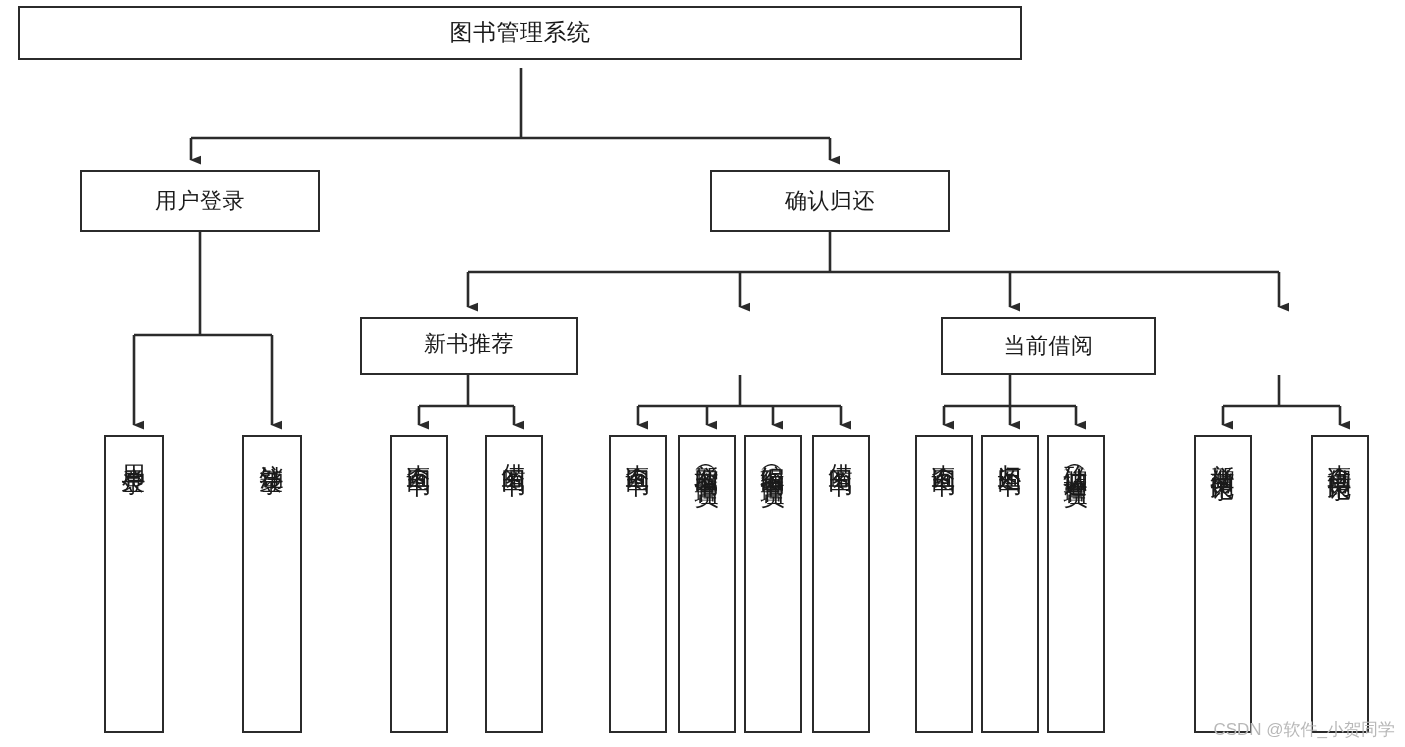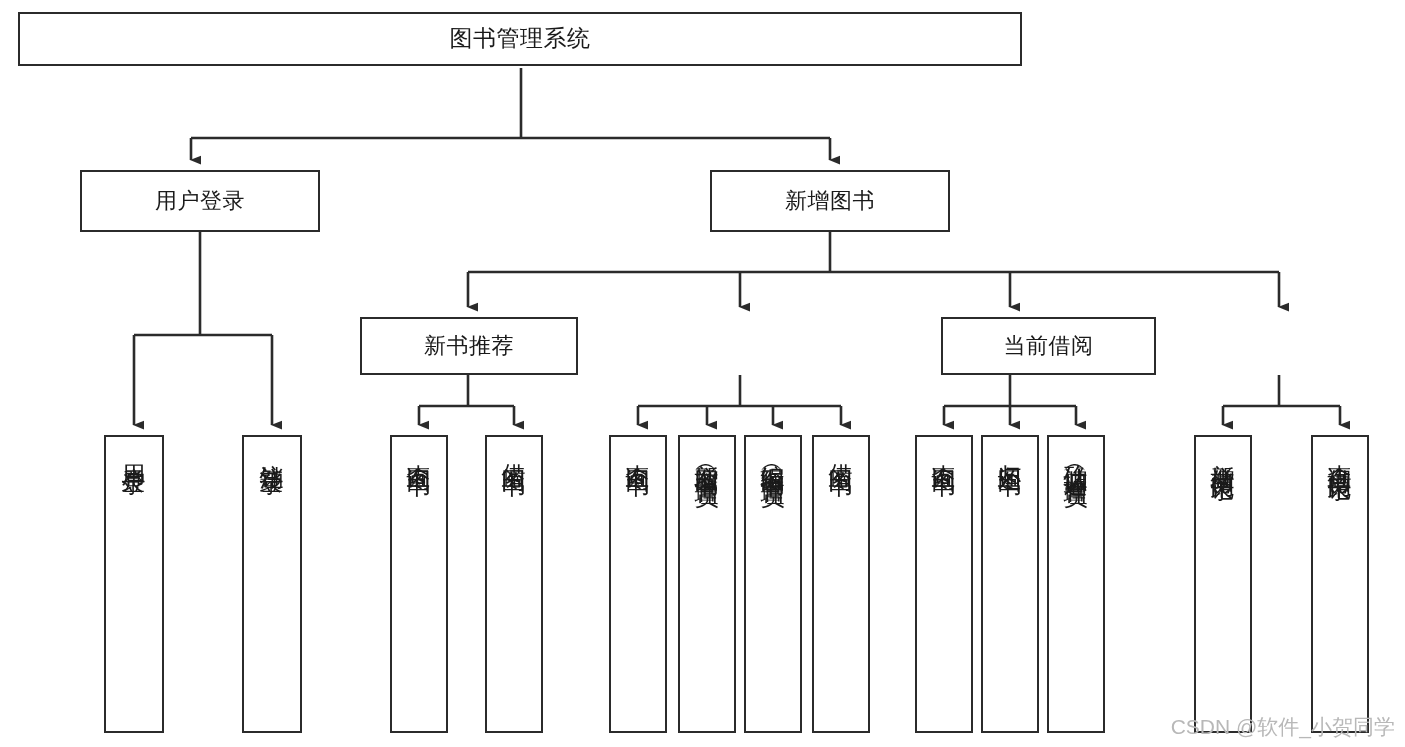--- a/index.html
+++ b/index.html
@@ -58,21 +58,21 @@
     text-orientation: upright;
     font-size: 24px;
     line-height: 1.05;
     letter-spacing: 3px;
     white-space: nowrap;
   }
   #watermark {
     position: absolute;
     right: 10px;
     bottom: 6px;
-    font-size: 21px;
+    font-size: 17px;
     color: #b8b8b8;
     white-space: nowrap;
     z-index: 5;
     font-family: "Liberation Sans", "DejaVu Sans", sans-serif;
   }
 </style>
 </head>
 <body>
 
 <div id="diagram-root">
@@ -120,32 +120,32 @@
       <path d="M1010,406 L1010,425" marker-end="url(#arrowhead)"></path>
       <path d="M1076,406 L1076,425" marker-end="url(#arrowhead)"></path>
 
       <path d="M1279,375 L1279,406"></path>
       <path d="M1223,406 L1340,406"></path>
       <path d="M1223,406 L1223,425" marker-end="url(#arrowhead)"></path>
       <path d="M1340,406 L1340,425" marker-end="url(#arrowhead)"></path>
     </g>
   </svg>
 
-  <div class="node root horiz" style="left:18px; top:12px; width:1004px; height:54px;">
+  <div class="node root horiz" style="left:18px; top:6px; width:1004px; height:54px;">
     <span class="node-label">图书管理系统</span>
   </div>
 
   <div class="node horiz" style="left:80px; top:170px; width:240px; height:62px;">
     <span class="node-label">用户登录</span>
   </div>
   <div class="node horiz" style="left:710px; top:170px; width:240px; height:62px;">
-    <span class="node-label">新增图书</span>
+    <span class="node-label">确认归还</span>
   </div>
 
-  <div class="node horiz" style="left:360px; top:317px; width:218px; height:58px;">
+  <div class="node horiz" style="left:360px; top:317px; width:218px; height:58px;font-family:Liberation Mono, monospace;">
     <span class="node-label">新书推荐</span>
   </div>
   <div class="node horiz" style="left:941px; top:317px; width:215px; height:58px;justify-content:center;">
     <span class="node-label">当前借阅</span>
   </div>
 
   <div class="node vert" style="left:104px; top:435px; width:60px; height:298px;">
     <span class="node-label">用户登录</span>
   </div>
   <div class="node vert" style="left:242px; top:435px; width:60px; height:298px;">

